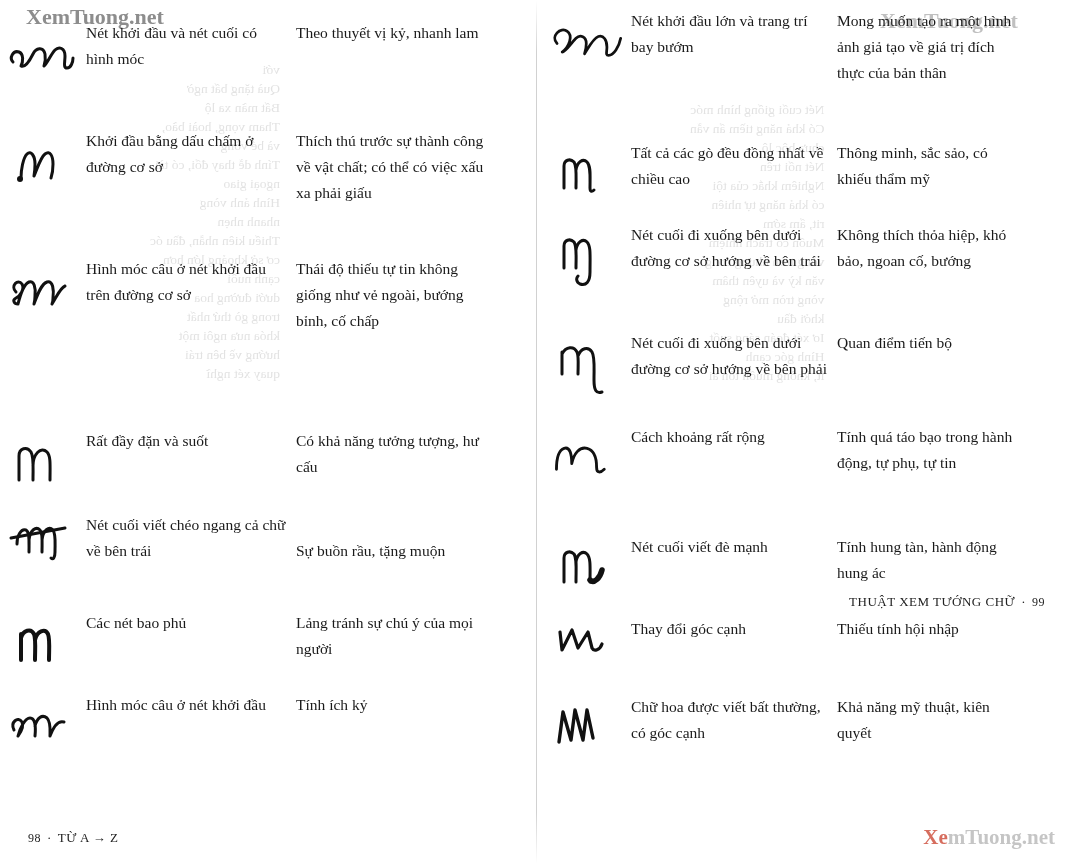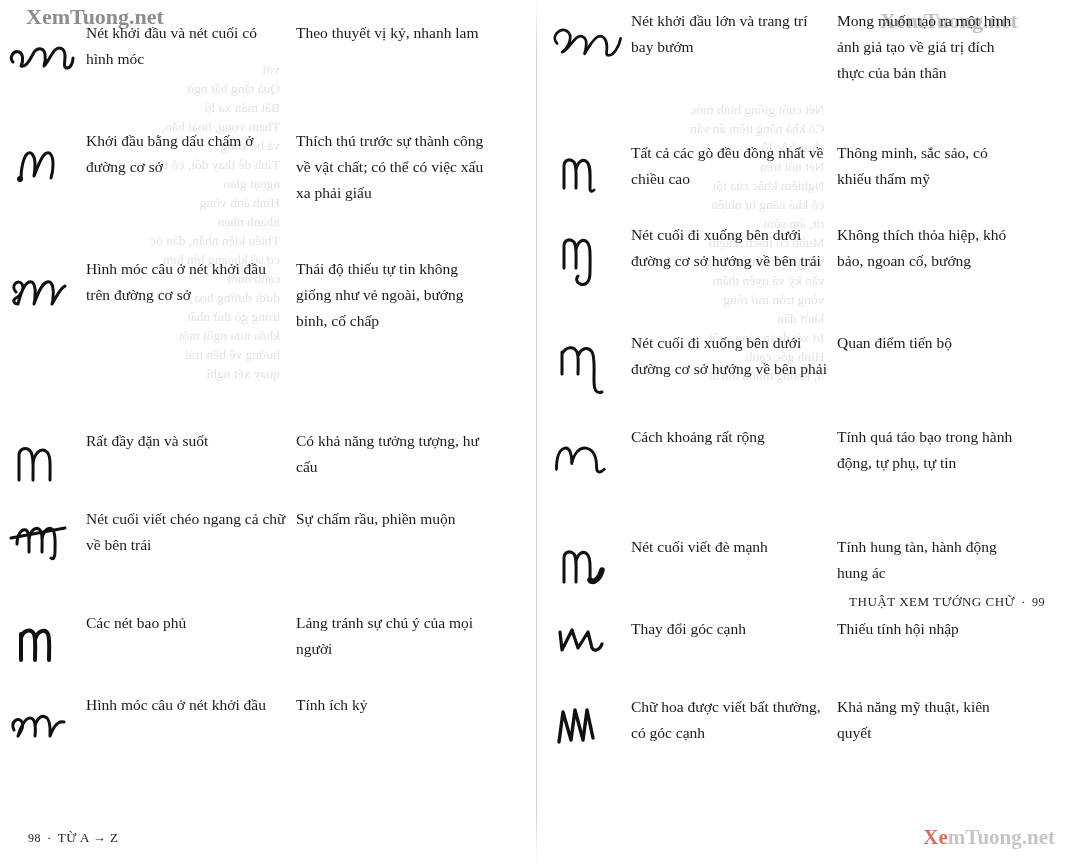--- a/index.html
+++ b/index.html
@@ -154,29 +154,29 @@
     <div class="row" style="position:absolute;top:428px;left:0;">
       <div class="glyph-cell">
         <svg width="80" height="58" viewBox="0 0 80 58">
           <path d="M16 50 L16 26 C16 18 24 16 28 22 C31 27 30 36 30 50 M30 36 C30 24 38 16 44 22 C48 26 47 36 47 50" fill="none" stroke="#111" stroke-width="3" stroke-linecap="round" stroke-linejoin="round"></path>
         </svg>
       </div>
       <div class="desc desc-a">Rất đầy đặn và suốt</div>
       <div class="desc desc-b">Có khả năng tưởng tượng, hư cấu</div>
     </div>
 
-    <div class="row" style="position:absolute;top:506px;left:0;">
+    <div class="row" style="position:absolute;top:506px;left:0;align-items:flex-end;">
       <div class="glyph-cell">
         <svg width="80" height="56" viewBox="0 0 80 56">
           <path d="M14 36 C14 28 18 20 23 22 C27 24 26 34 26 44 M26 32 C27 22 33 18 37 22 C40 25 39 34 39 44 M39 32 C40 22 46 18 50 22 C53 26 52 34 52 44 M52 44 C52 50 50 52 48 50" fill="none" stroke="#111" stroke-width="3" stroke-linecap="round" stroke-linejoin="round"></path>
           <path d="M8 30 L62 20" fill="none" stroke="#111" stroke-width="3" stroke-linecap="round"></path>
         </svg>
       </div>
       <div class="desc desc-a">Nét cuối viết chéo ngang cả chữ về bên trái</div>
-      <div class="desc desc-b">Sự chấm rầu, phiền muộn</div>
+      <div class="desc desc-b">Sự buồn rầu, tặng muộn</div>
     </div>
 
     <div class="row" style="position:absolute;top:610px;left:0;">
       <div class="glyph-cell">
         <svg width="80" height="56" viewBox="0 0 80 56">
           <path d="M18 48 L18 22 M18 26 C20 18 28 16 31 22 C33 27 32 38 32 48 M32 28 C34 19 42 16 45 22 C47 27 46 38 46 48" fill="none" stroke="#111" stroke-width="4" stroke-linecap="round" stroke-linejoin="round"></path>
         </svg>
       </div>
       <div class="desc desc-a">Các nét bao phủ</div>
       <div class="desc desc-b">Lảng tránh sự chú ý của mọi người</div>

